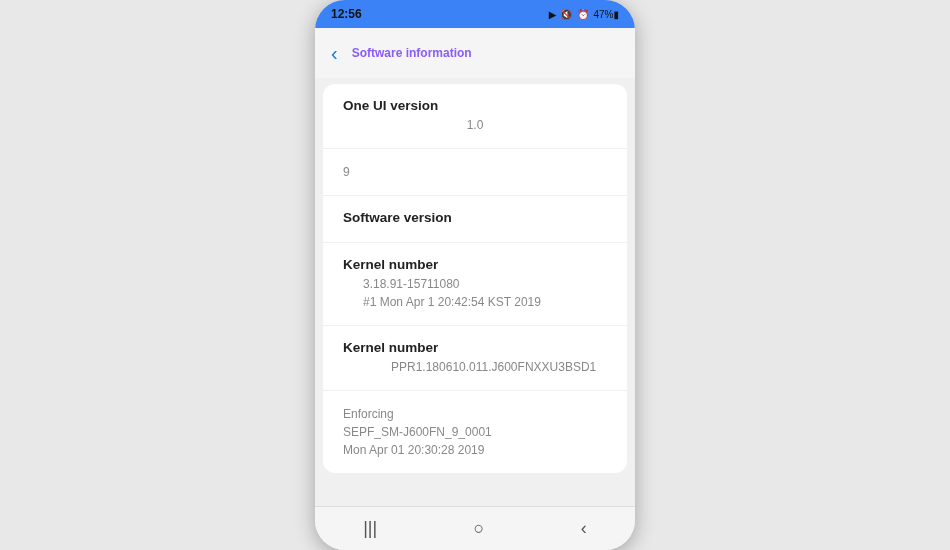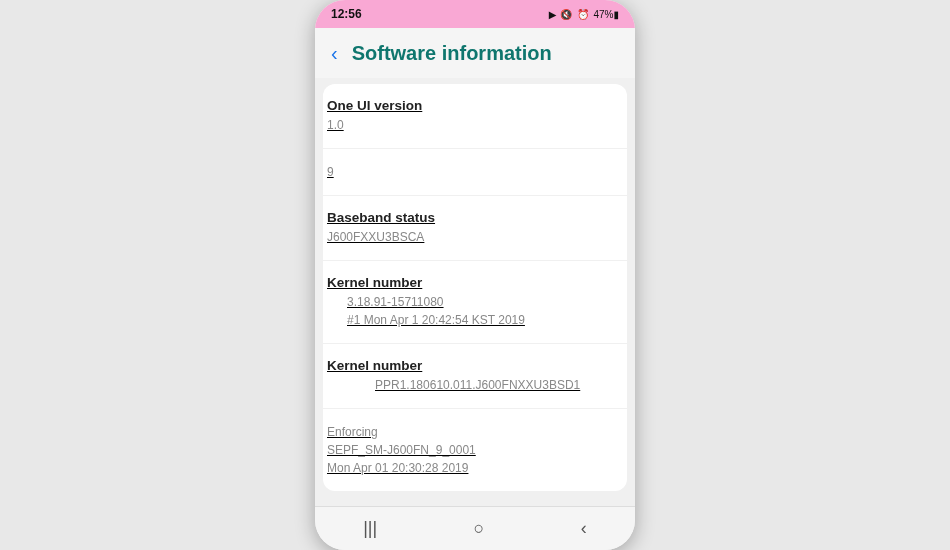--- a/index.html
+++ b/index.html
@@ -21,21 +21,21 @@
       border-radius: 30px;
       overflow: hidden;
       display: flex;
       flex-direction: column;
       box-shadow: 0 4px 20px rgba(0,0,0,0.3);
       position: relative;
     }
 
     
     .status-bar {
-      background: #f9a8d4;
+      background: #3b82f6;
       height: 28px;
       display: flex;
       align-items: center;
       justify-content: space-between;
       padding: 0 16px;
       flex-shrink: 0;
     }
 
     .status-time {
       font-size: 12px;
@@ -63,23 +63,23 @@
     }
 
     .back-btn {
       font-size: 20px;
       color: #1a73e8;
       cursor: pointer;
       padding: 4px;
     }
 
     .toolbar-title {
-      font-size: 20px;
+      font-size: 12px;
       font-weight: 600;
-      color: #0f766e;
+      color: #8b5cf6;
     }
 
     
     .content-area {
       flex: 1;
       overflow-y: auto;
       background: #f0f0f0;
       padding: 6px 0;
       scrollbar-width: none;
     }
@@ -91,23 +91,22 @@
     
     .info-card {
       background: #fff;
       margin: 0 8px;
       border-radius: 12px;
       padding: 0;
       overflow: hidden;
     }
 
     .info-row {
-      padding: 14px 4px;
+      padding: 14px 20px;
       border-bottom: 1px solid #f0f0f0;
-      text-decoration: underline;
     }
 
     .info-row:last-child {
       border-bottom: none;
     }
 
     .info-label {
       font-size: 13.5px;
       font-weight: 600;
       color: #222;
@@ -155,28 +154,27 @@
 
   <div class="toolbar">
     <span class="back-btn">‹</span>
     <span class="toolbar-title">Software information</span>
   </div>
 
   <div class="content-area">
     <div class="info-card">
     <div class="info-row">
           <div class="info-label">One UI version</div>
-          <div class="info-value" style="white-space: pre-line;">1.0</div>
+          <div class="info-value" style="white-space: pre-line; text-align: center;">1.0</div>
         </div>
         <div class="info-row">
           <div class="info-value" style="white-space: pre-line;">9</div>
         </div>
         <div class="info-row">
-          <div class="info-label">Baseband status</div>
-          <div class="info-value" style="white-space: pre-line;">J600FXXU3BSCA</div>
+          <div class="info-label">Software version</div>
         </div>
         <div class="info-row">
           <div class="info-label">Kernel number</div>
           <div class="info-value" style="white-space: pre-line; margin-left: 20px;">3.18.91-15711080
 #1 Mon Apr 1 20:42:54 KST 2019</div>
         </div>
         <div class="info-row">
           <div class="info-label">Kernel number</div>
           <div class="info-value" style="white-space: pre-line; margin-left: 48px;">PPR1.180610.011.J600FNXXU3BSD1</div>
         </div>

